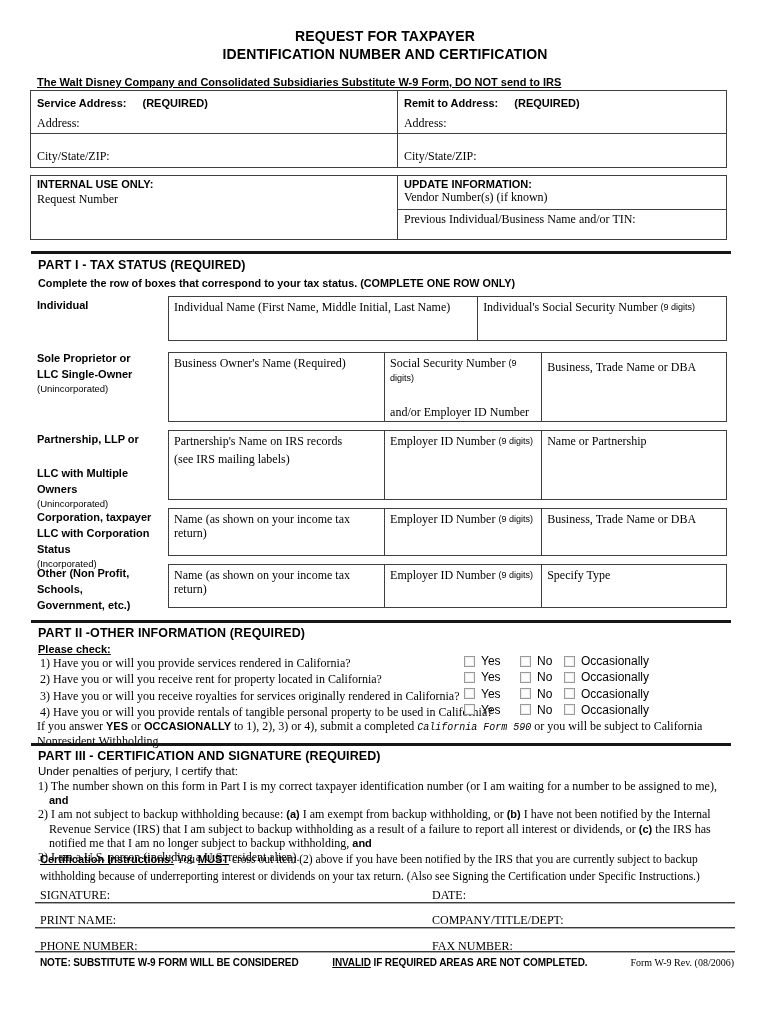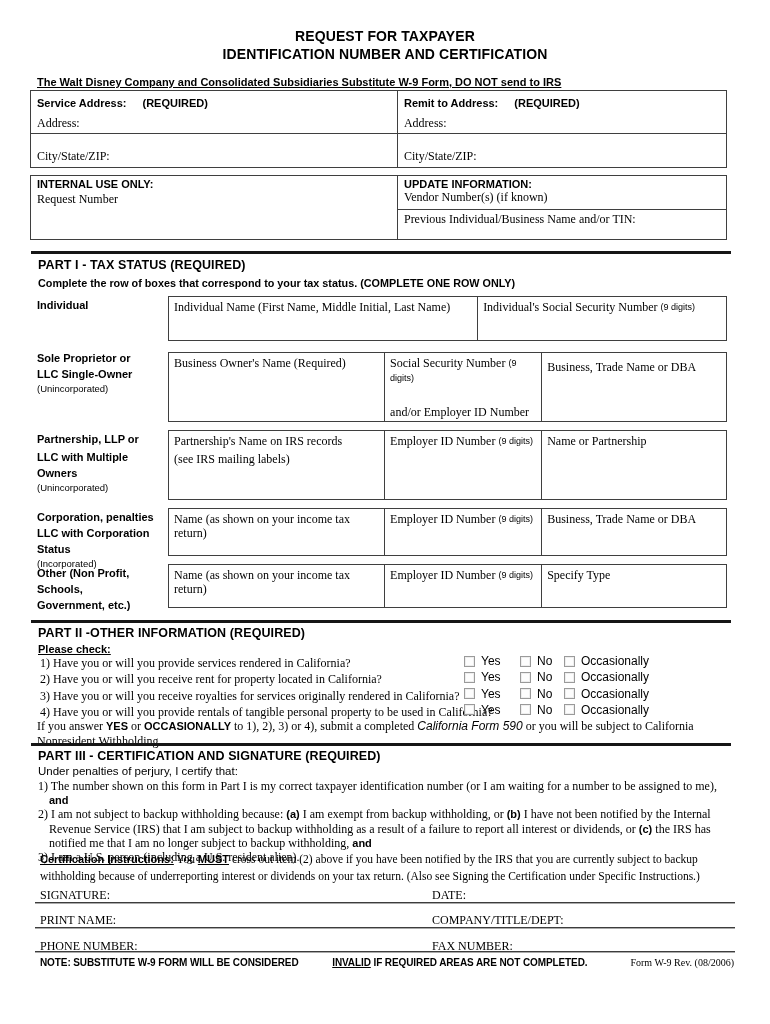--- a/index.html
+++ b/index.html
@@ -58,21 +58,21 @@
   .questions { position:absolute; left:40px; top:653px; width:700px; }
   .q-row { position:relative; height:16.3px; }
   .q-text { font-size:12px; }
   .opt { position:absolute; top:1px; display:flex; align-items:center; }
   .opt.o1 { left:424px; } .opt.o2 { left:480px; } .opt.o3 { left:524px; }
   .cb { width:11px; height:11px; border:1px solid #9a9a9a; background:#fdfdfd; margin-right:6px;
         box-shadow: inset 0 0 0 1px #eee; }
   .opt-label { font-family:"Liberation Sans",sans-serif; font-size:12px; }
   .ca-note { position:absolute; left:37px; top:719px; width:710px; font-size:12px; }
   .ca-note .bsans { font-family:"Liberation Sans",sans-serif; font-weight:bold; font-size:11px; }
-  .ca-note .isans { font-family:Liberation Sans, sans-serif; font-style:italic; font-size:12px; }
+  .ca-note .isans { font-family:Liberation Mono, monospace; font-style:italic; font-size:10px; }
 
   
   .perjury { position:absolute; left:38px; top:765px; font-family:"Liberation Sans",sans-serif; font-size:11.5px; }
   .cert { position:absolute; left:38px; top:779px; width:700px; font-size:12px; line-height:14.2px; }
   .cert-item { padding-left:11px; text-indent:-11px; }
   .cert .bsans { font-family:"Liberation Sans",sans-serif; font-weight:bold; font-size:11px;margin-top:40px; }
   .instr { position:absolute; left:40px; top:851px; width:716px; font-size:11.5px; line-height:17px; }
   .instr .lead { font-family:"Liberation Sans",sans-serif; font-weight:bold; font-size:11px; text-decoration:underline; }
   .instr .must { font-family:"Liberation Sans",sans-serif; font-weight:bold; font-size:11px; text-decoration:underline; }
 
@@ -172,38 +172,38 @@
       <div><span>Social Security Number</span><span class="dig">(9 digits)</span></div>
       <div class="gap18">and/or Employer ID Number</div>
     </div>
     <div class="cell w3c">
       <span class="gap4" style="display:inline-block;">Business, Trade Name or DBA</span>
     </div>
   </div>
 
   <div class="p1-label" style="top:431px;">
     <div>Partnership, LLP or</div>
-    <div style="margin-top:2px;">LLC with Multiple Owners</div>
+    <div style="margin-top:18px;">LLC with Multiple Owners</div>
     <div class="p1-note">(Unincorporated)</div>
   </div>
   <div class="p1-box" style="top:430px; height:70px;">
     <div class="cell w3a">
       <div>Partnership's Name on IRS records</div>
       <div class="gap4">(see IRS mailing labels)</div>
     </div>
     <div class="cell w3b">
       <span>Employer ID Number</span><span class="dig">(9 digits)</span>
     </div>
     <div class="cell w3c">
       <span>Name or Partnership</span>
     </div>
   </div>
 
   <div class="p1-label" style="top:509px;">
-    <div>Corporation, penalties</div>
+    <div>Corporation, taxpayer</div>
     <div>LLC with Corporation Status</div>
     <div class="p1-note">(Incorporated)</div>
   </div>
   <div class="p1-box" style="top:508px; height:48px;">
     <div class="cell w3a">
       <span>Name (as shown on your income tax return)</span>
     </div>
     <div class="cell w3b">
       <span>Employer ID Number</span><span class="dig">(9 digits)</span>
     </div>

